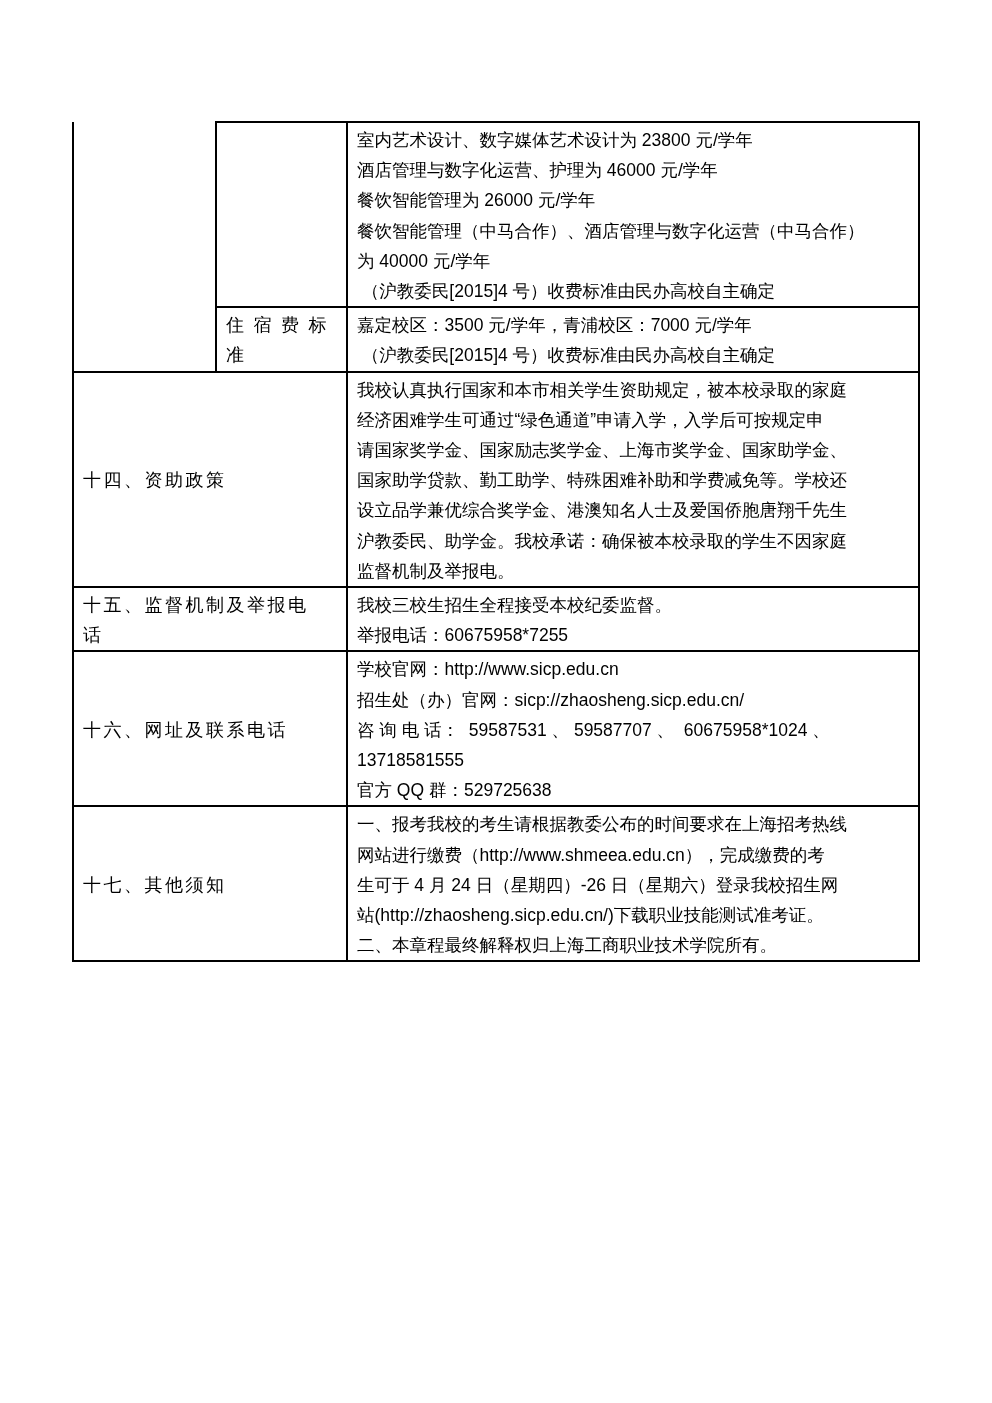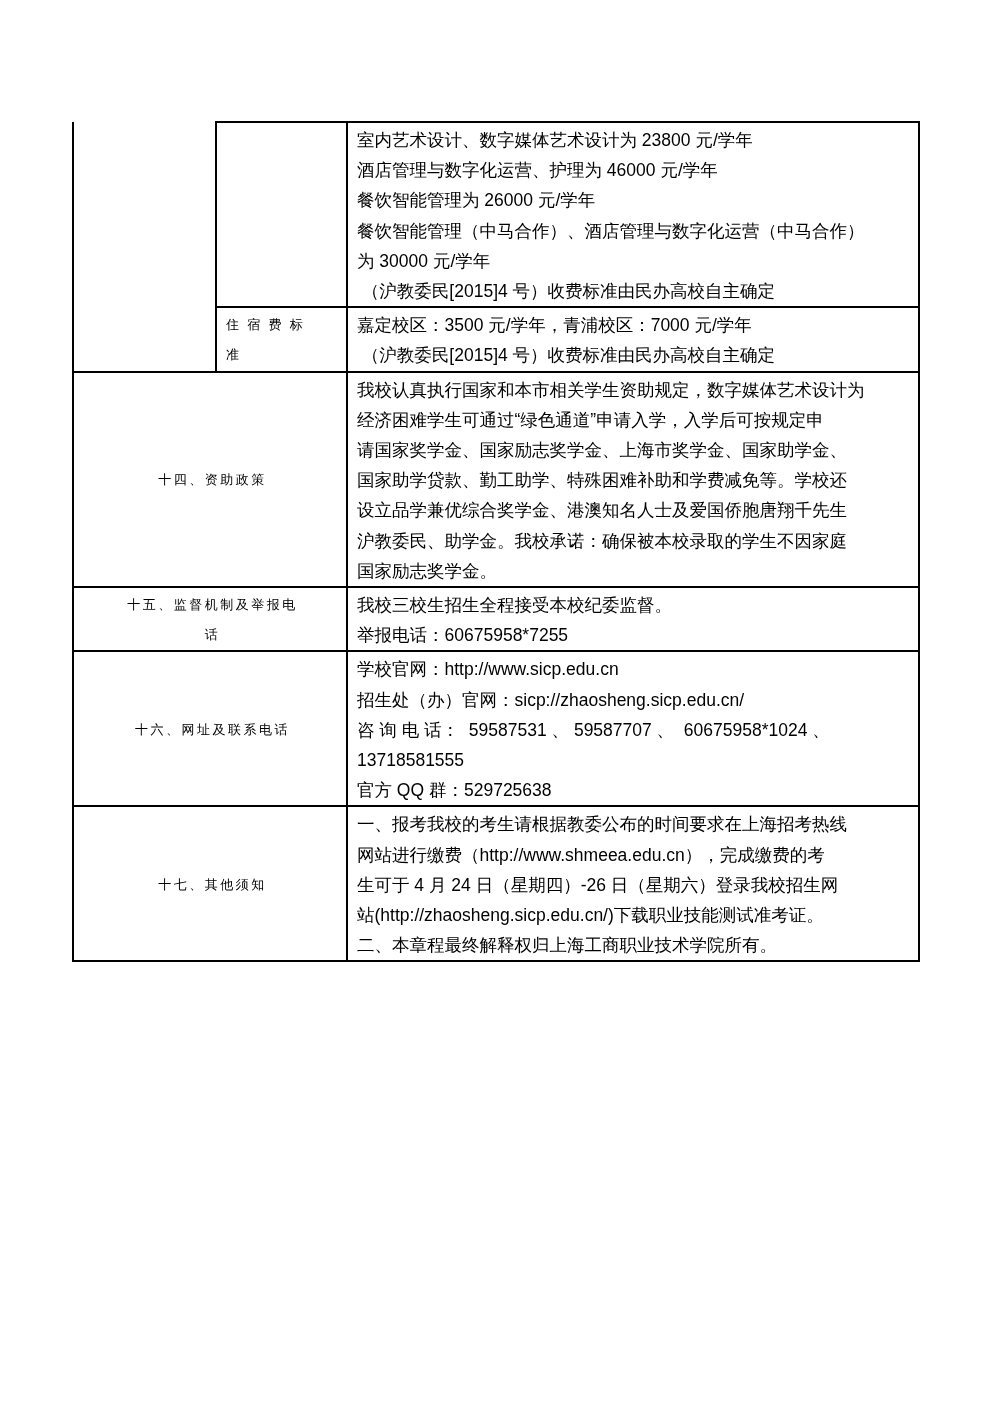--- a/index.html
+++ b/index.html
@@ -20,29 +20,29 @@
     border-collapse: collapse;
     table-layout: fixed;
   }
   td.cell {
     border: 2px solid #000000;
     vertical-align: top;
     overflow: hidden;
     margin-left: 10px;
   }
   td.no-top { border-top: none; }
-  td.mid { vertical-align: middle; text-align: center; }
+  td.mid { vertical-align: middle; }
   td.content {
     font-family: "Liberation Sans", sans-serif;
     font-size: 17.5px;
     padding: 2px 6px 0 9px;
   }
   td.lbl {
     font-family: "Liberation Serif", serif;
-    font-size: 13px;
+    font-size: 18px;
     letter-spacing: 2.5px;
     padding: 2px 4px 0 9px;
   }
   .line {
     line-height: 30.2px;
     white-space: pre;
   }
   tr.rA { height: 182px; }
   tr.rB { height: 60px; }
   tr.rC { height: 214px; }
@@ -62,46 +62,46 @@
     </colgroup>
     <tbody>
       <tr class="rA">
         <td class="cell lbl no-top" rowspan="2"></td>
         <td class="cell lbl"></td>
         <td class="cell content">
             <div class="line">室内艺术设计、数字媒体艺术设计为 23800 元/学年</div>
             <div class="line">酒店管理与数字化运营、护理为 46000 元/学年</div>
             <div class="line">餐饮智能管理为 26000 元/学年</div>
             <div class="line">餐饮智能管理（中马合作）、酒店管理与数字化运营（中马合作）</div>
-            <div class="line">为 30000 元/学年</div>
+            <div class="line">为 40000 元/学年</div>
             <div class="line">&nbsp;（沪教委民[2015]4 号）收费标准由民办高校自主确定</div>
           </td>
       </tr>
       <tr class="rB">
         <td class="cell lbl">
             <div class="line">住 宿 费 标</div>
             <div class="line">准</div>
           </td>
         <td class="cell content">
             <div class="line">嘉定校区：3500 元/学年，青浦校区：7000 元/学年</div>
             <div class="line">&nbsp;（沪教委民[2015]4 号）收费标准由民办高校自主确定</div>
           </td>
       </tr>
       <tr class="rC">
         <td class="cell lbl mid" colspan="2">
             <div class="line">十四、资助政策</div>
           </td>
         <td class="cell content">
-            <div class="line">我校认真执行国家和本市相关学生资助规定，数字媒体艺术设计为</div>
+            <div class="line">我校认真执行国家和本市相关学生资助规定，被本校录取的家庭</div>
             <div class="line">经济困难学生可通过“绿色通道”申请入学，入学后可按规定申</div>
             <div class="line">请国家奖学金、国家励志奖学金、上海市奖学金、国家助学金、</div>
             <div class="line">国家助学贷款、勤工助学、特殊困难补助和学费减免等。学校还</div>
             <div class="line">设立品学兼优综合奖学金、港澳知名人士及爱国侨胞唐翔千先生</div>
             <div class="line">沪教委民、助学金。我校承诺：确保被本校录取的学生不因家庭</div>
-            <div class="line">国家励志奖学金。</div>
+            <div class="line">监督机制及举报电。</div>
           </td>
       </tr>
       <tr class="rD">
         <td class="cell lbl mid" colspan="2">
             <div class="line">十五、监督机制及举报电</div>
             <div class="line">话</div>
           </td>
         <td class="cell content">
             <div class="line">我校三校生招生全程接受本校纪委监督。</div>
             <div class="line">举报电话：60675958*7255</div>

